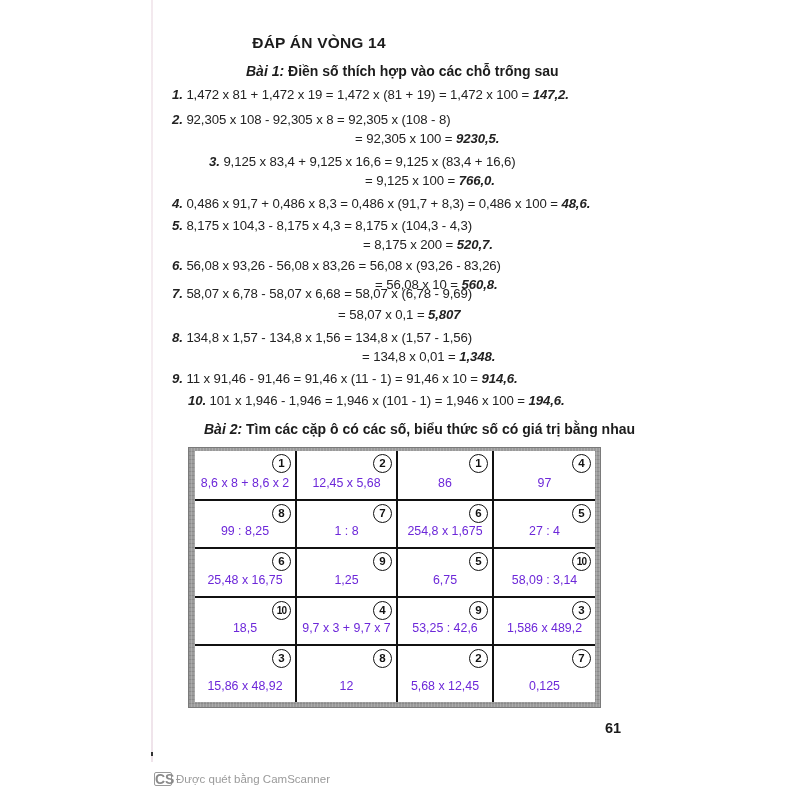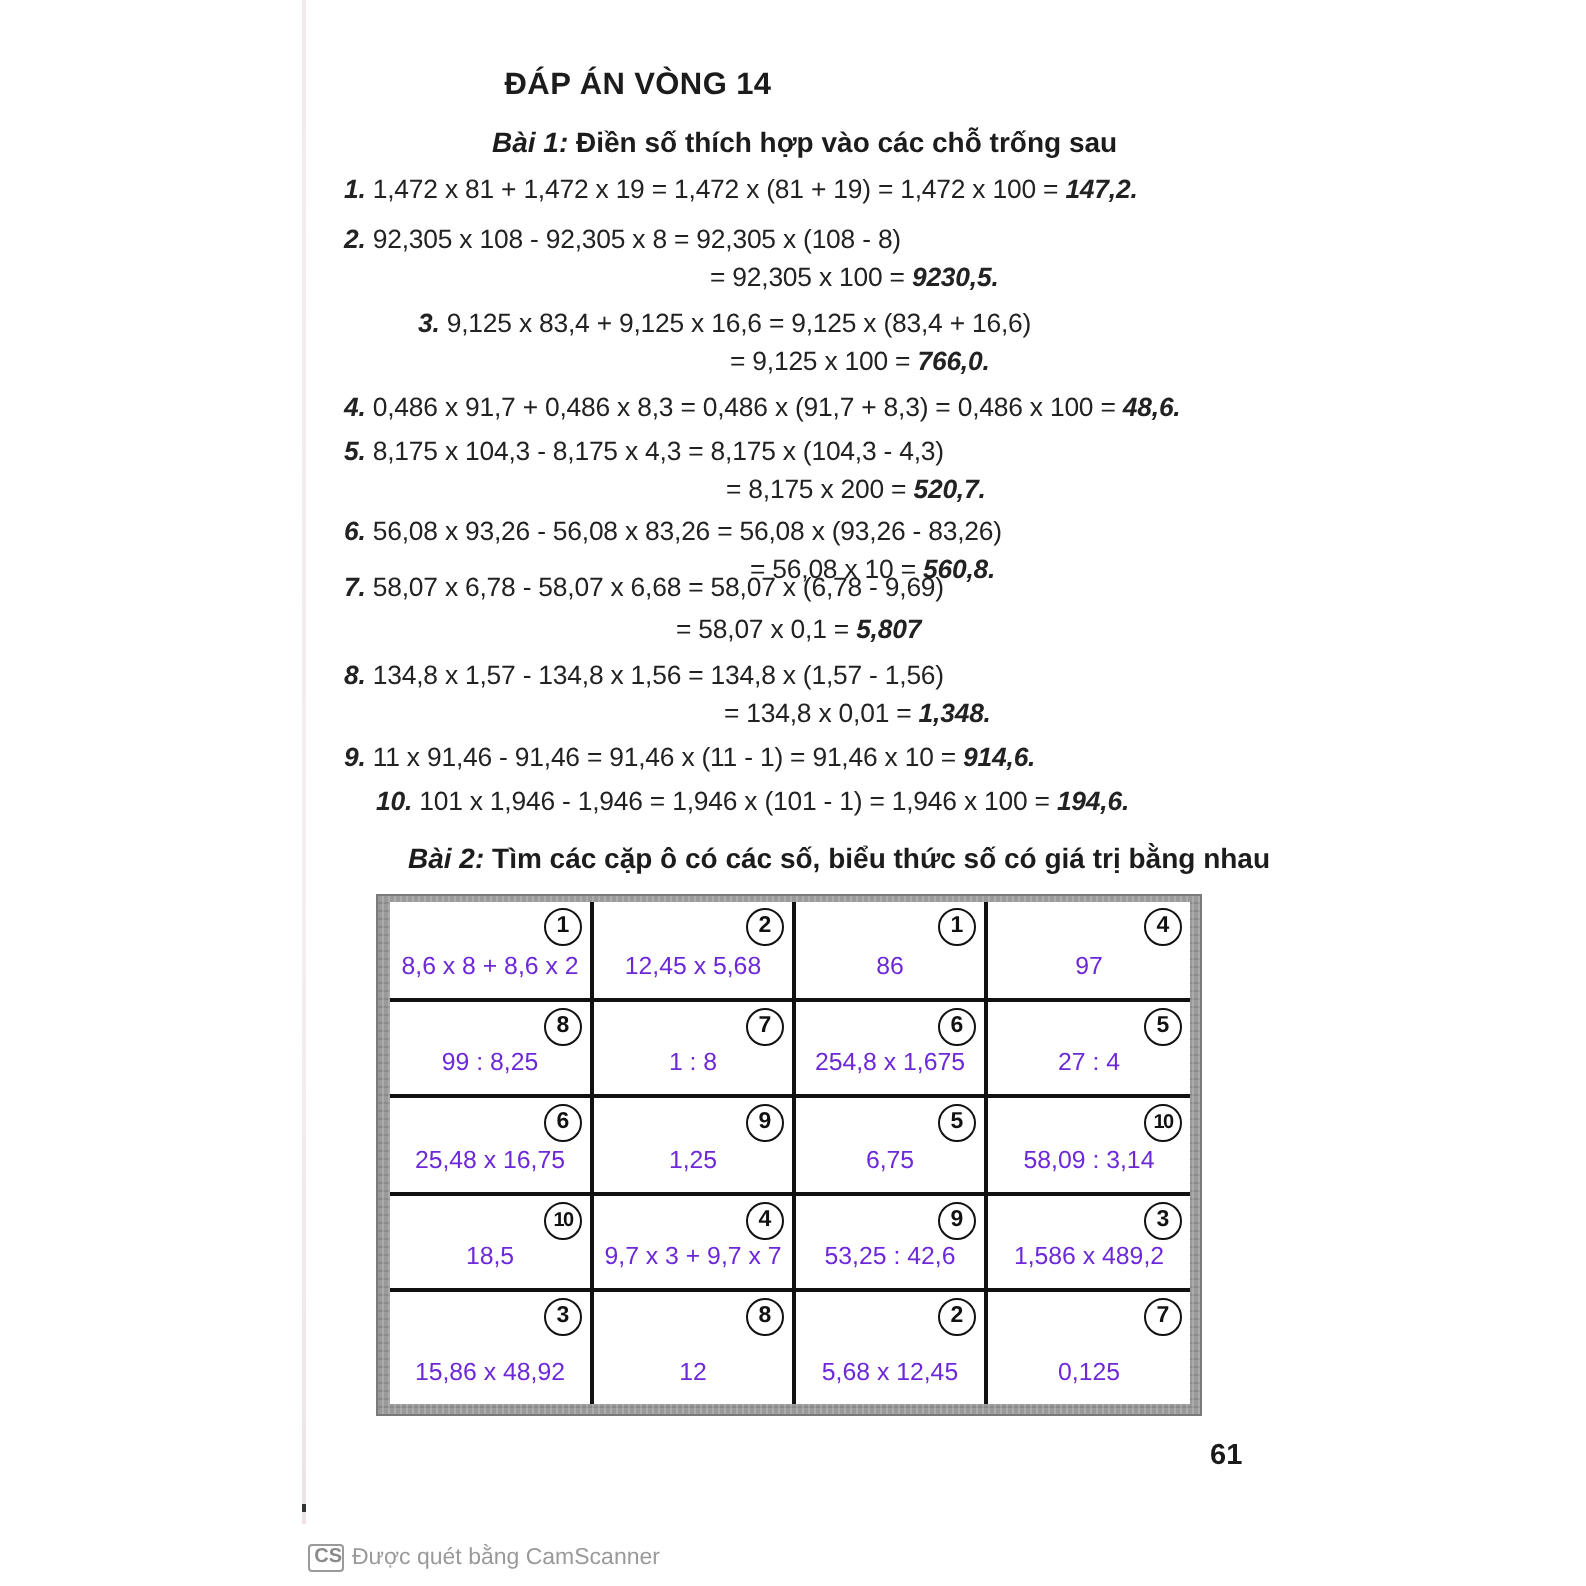--- a/index.html
+++ b/index.html
@@ -59,21 +59,21 @@
   }
   .page-number {
     position:absolute; left:605px; top:720px; font-size:14.5px; font-weight:bold; color:#1a1a1a;
   }
   .watermark {
     position:absolute; left:154px; top:772px; display:flex; align-items:center; gap:4px;
     font-size:11.5px; color:#9a9a9a;
   }
   .cs-logo {
     display:inline-block; width:16px; height:12px; border:1.4px solid #9a9a9a; border-radius:2px;
-    font-size:10px; font-weight:bold; line-height:12px; text-align:right; color:#8a8a8a;
+    font-size:14px; font-weight:bold; line-height:12px; text-align:right; color:#8a8a8a;
   }
 </style>
 </head>
 <body>
 
 <div class="page-edge"></div>
 <div class="page-edge-mark"></div>
 
 <div class="title">ĐÁP ÁN VÒNG 14</div>
 

